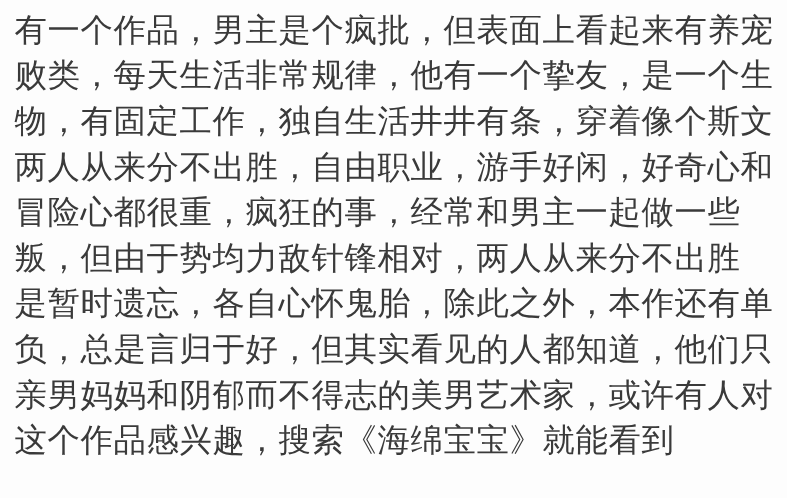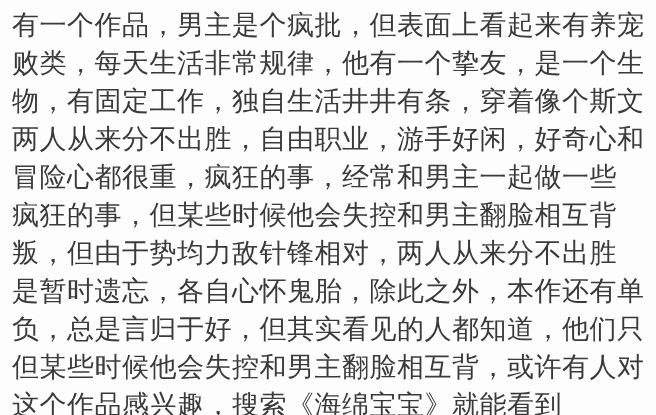--- a/index.html
+++ b/index.html
@@ -33,19 +33,18 @@
 </style>
 </head>
 <body>
 
 <div class="text-block">
   <div class="text-line">有一个作品，男主是个疯批，但表面上看起来有养宠</div>
   <div class="text-line">败类，每天生活非常规律，他有一个挚友，是一个生</div>
   <div class="text-line">物，有固定工作，独自生活井井有条，穿着像个斯文</div>
   <div class="text-line">两人从来分不出胜，自由职业，游手好闲，好奇心和</div>
   <div class="text-line">冒险心都很重，疯狂的事，经常和男主一起做一些</div>
-  <div class="text-line">疯狂的事，但某些时候他会失控和男主翻脸相互背</div>
   <div class="text-line">叛，但由于势均力敌针锋相对，两人从来分不出胜</div>
   <div class="text-line">是暂时遗忘，各自心怀鬼胎，除此之外，本作还有单</div>
   <div class="text-line">负，总是言归于好，但其实看见的人都知道，他们只</div>
-  <div class="text-line">但某些时候他会失控和男主翻脸相互背，或许有人对</div>
+  <div class="text-line">亲男妈妈和阴郁而不得志的美男艺术家，或许有人对</div>
   <div class="text-line">这个作品感兴趣，搜索《海绵宝宝》就能看到</div>
 </div>
 
 </body></html>

